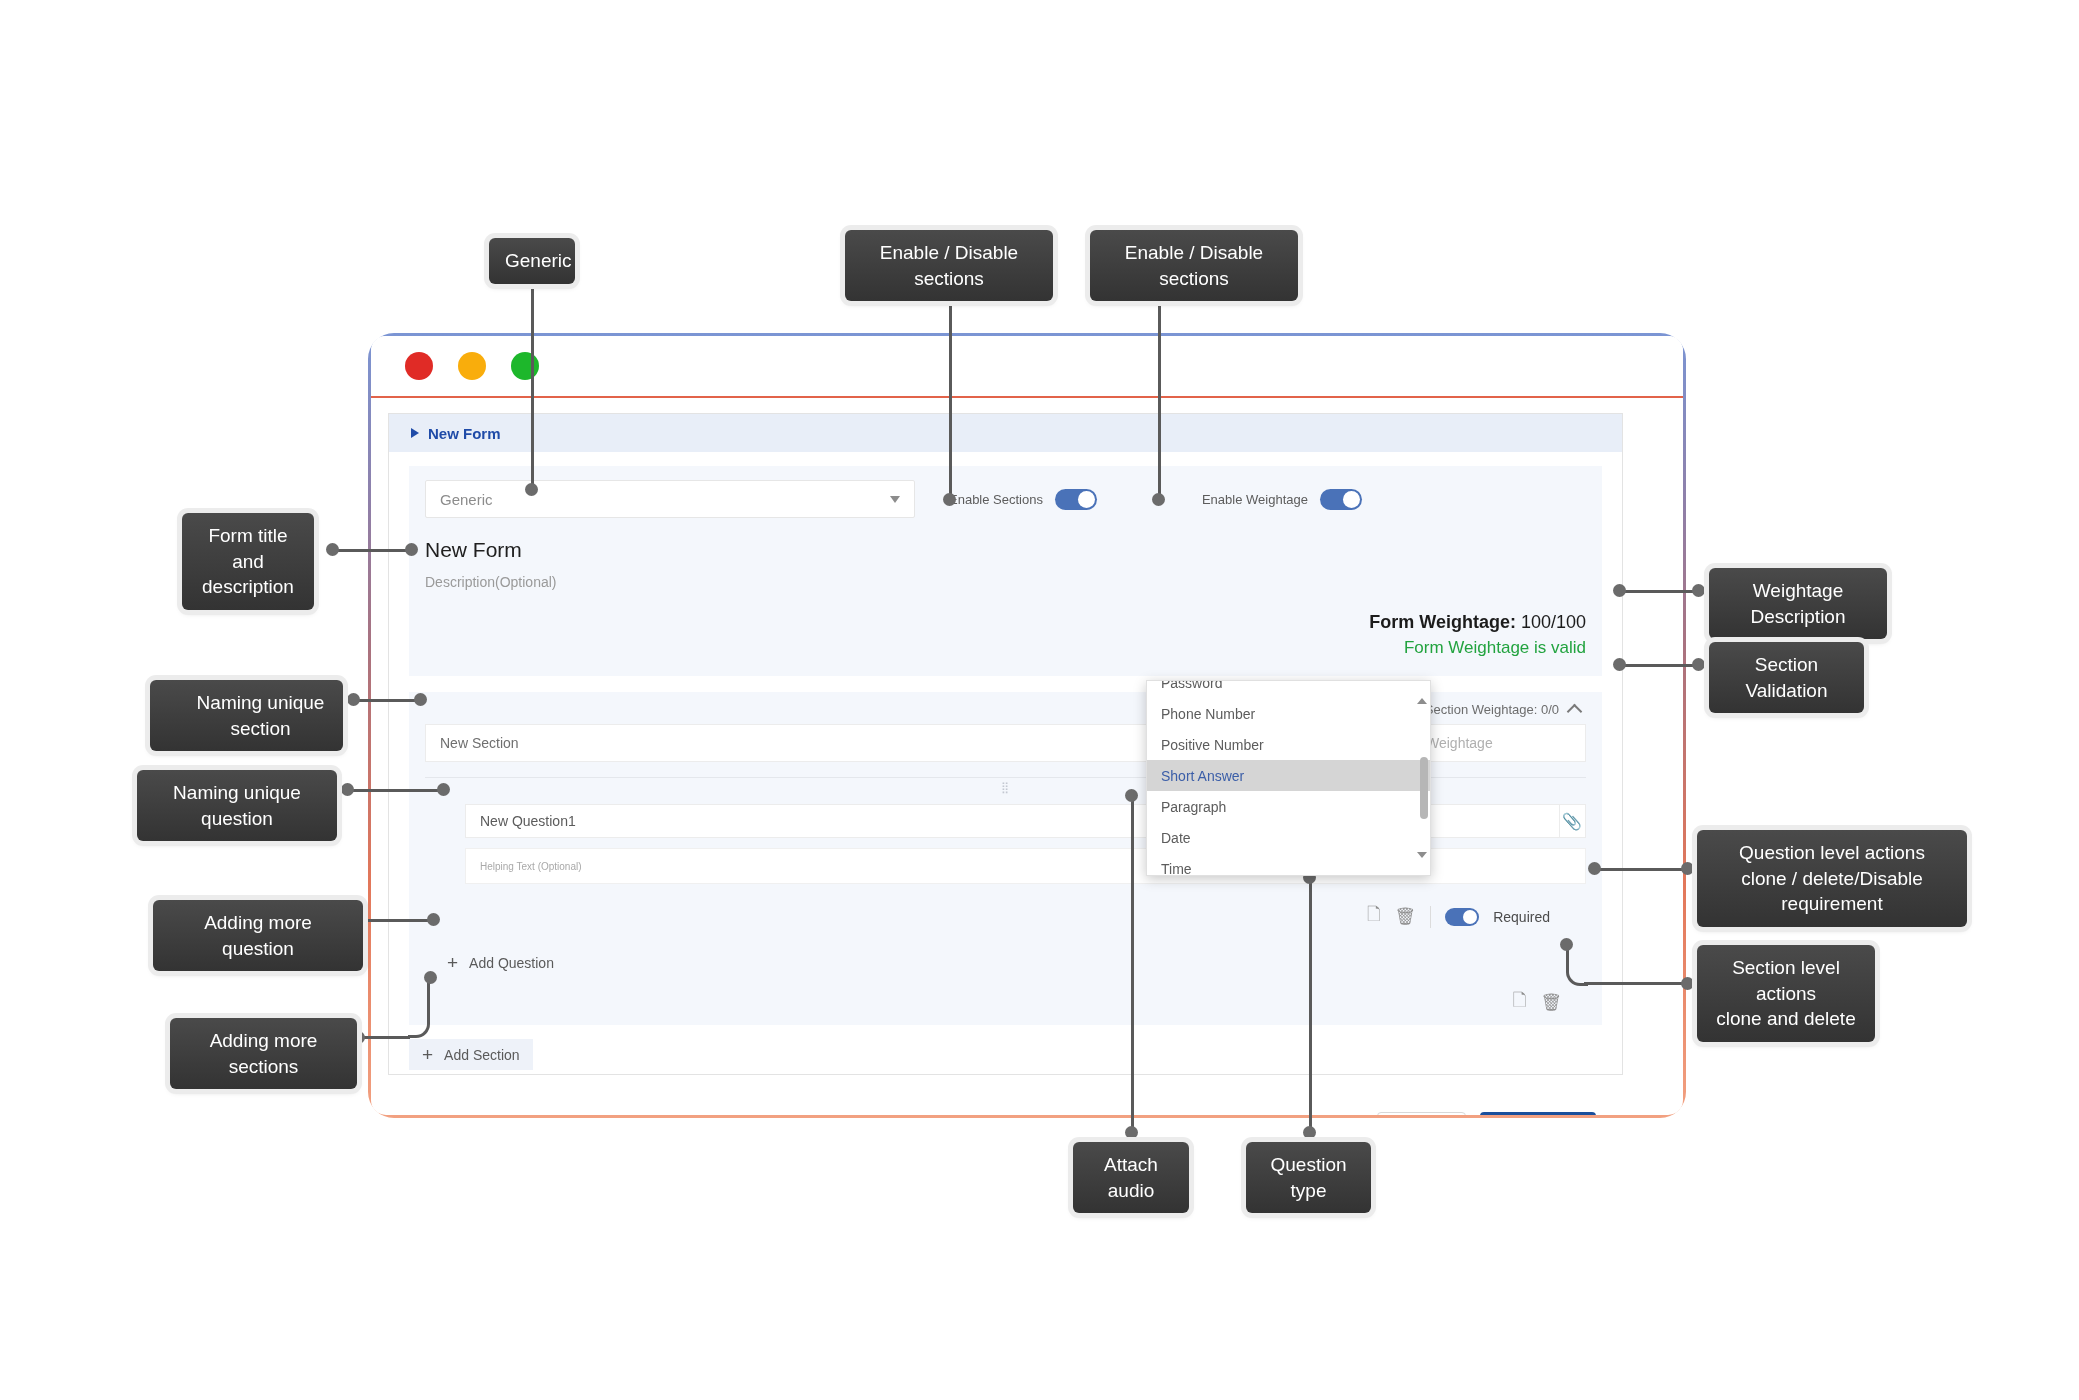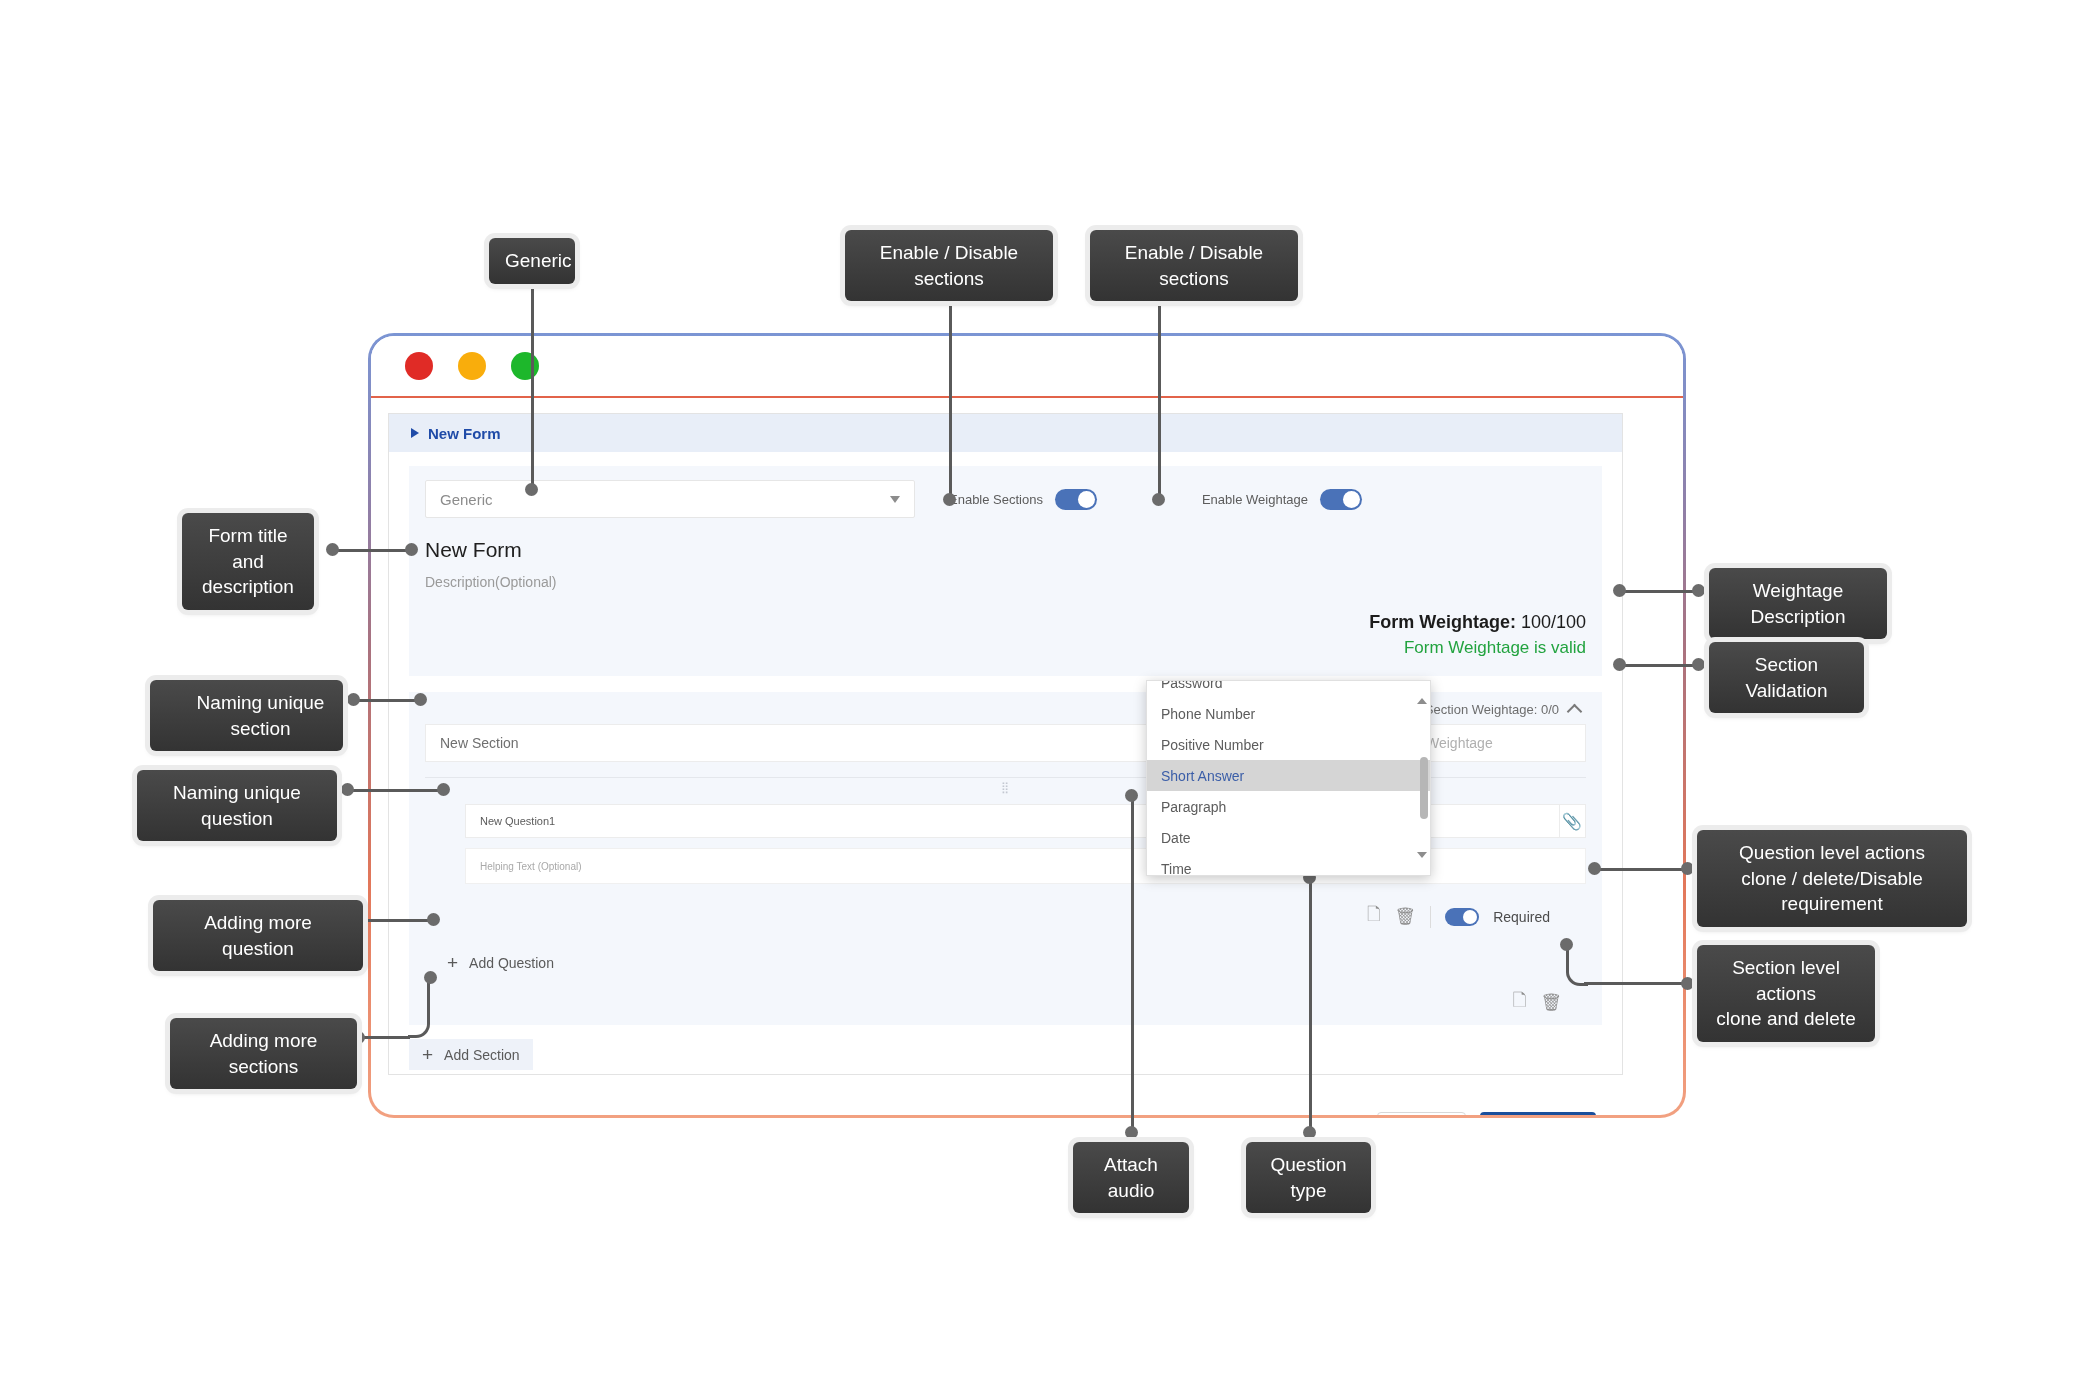--- a/index.html
+++ b/index.html
@@ -42,21 +42,21 @@
   #browser-frame{
     position:absolute; left:368px; top:333px; width:1318px; height:785px;
     border-radius:26px;
     padding:3px;
     background:linear-gradient(180deg,#7b95d4 0%, #8f7fa8 22%, #a9727f 40%, #e2775a 70%, #f2a181 100%);
     z-index:10;
   }
   #browser-inner{
     width:100%; height:100%;
     background:#ffffff;
-    border-radius:23px;
+    border-radius:15px;
     overflow:hidden;
     position:relative;
   }
   #titlebar{
     height:62px; background:#fff;
     display:flex; align-items:center;
     padding-left:34px; gap:25px;
     border-bottom:2px solid #e2634a;
   }
   .tl-dot{ width:28px; height:28px; border-radius:50%; }
@@ -135,21 +135,21 @@
         padding:0 14px; font-size:14px; color:#b0b0b0; }
   .divider{ height:1px; background:#e4e7ec; margin:15px 0 0 0; }
   .drag-handle{ text-align:center; margin-top:7px; color:#c3c8d1;
         letter-spacing:1px; font-size:11px; line-height:5px;}
 
   
   #question-block{ margin-top:14px; }
   .q-row{ display:flex; align-items:stretch; gap:0; padding-left:40px; }
   #question-title{ flex:1; height:34px; background:#fff; border:1px solid #ececec;
         display:flex; align-items:center; padding:0 14px;
-        font-size:11px; color:#5b5b5b; }
+        font-size:14px; color:#5b5b5b; }
   #attach-audio-btn{ width:26px; height:34px; background:#fff;
         border:1px solid #ececec; border-left:none;
         display:flex; align-items:center; justify-content:center;
         color:#7d7d7d; font-size:16px; }
   #helping-text{ margin-left:40px; margin-right:0; height:36px; background:#fff;
         border:1px solid #f0f0f0; display:flex; align-items:center;
         padding:0 14px; font-size:10px; color:#a9a9a9; margin-top:10px;
         width:calc(100% - 40px);}
   #q-actions-row{ display:flex; justify-content:flex-end; align-items:center;
         gap:14px; margin-top:18px; padding-right:36px; }

